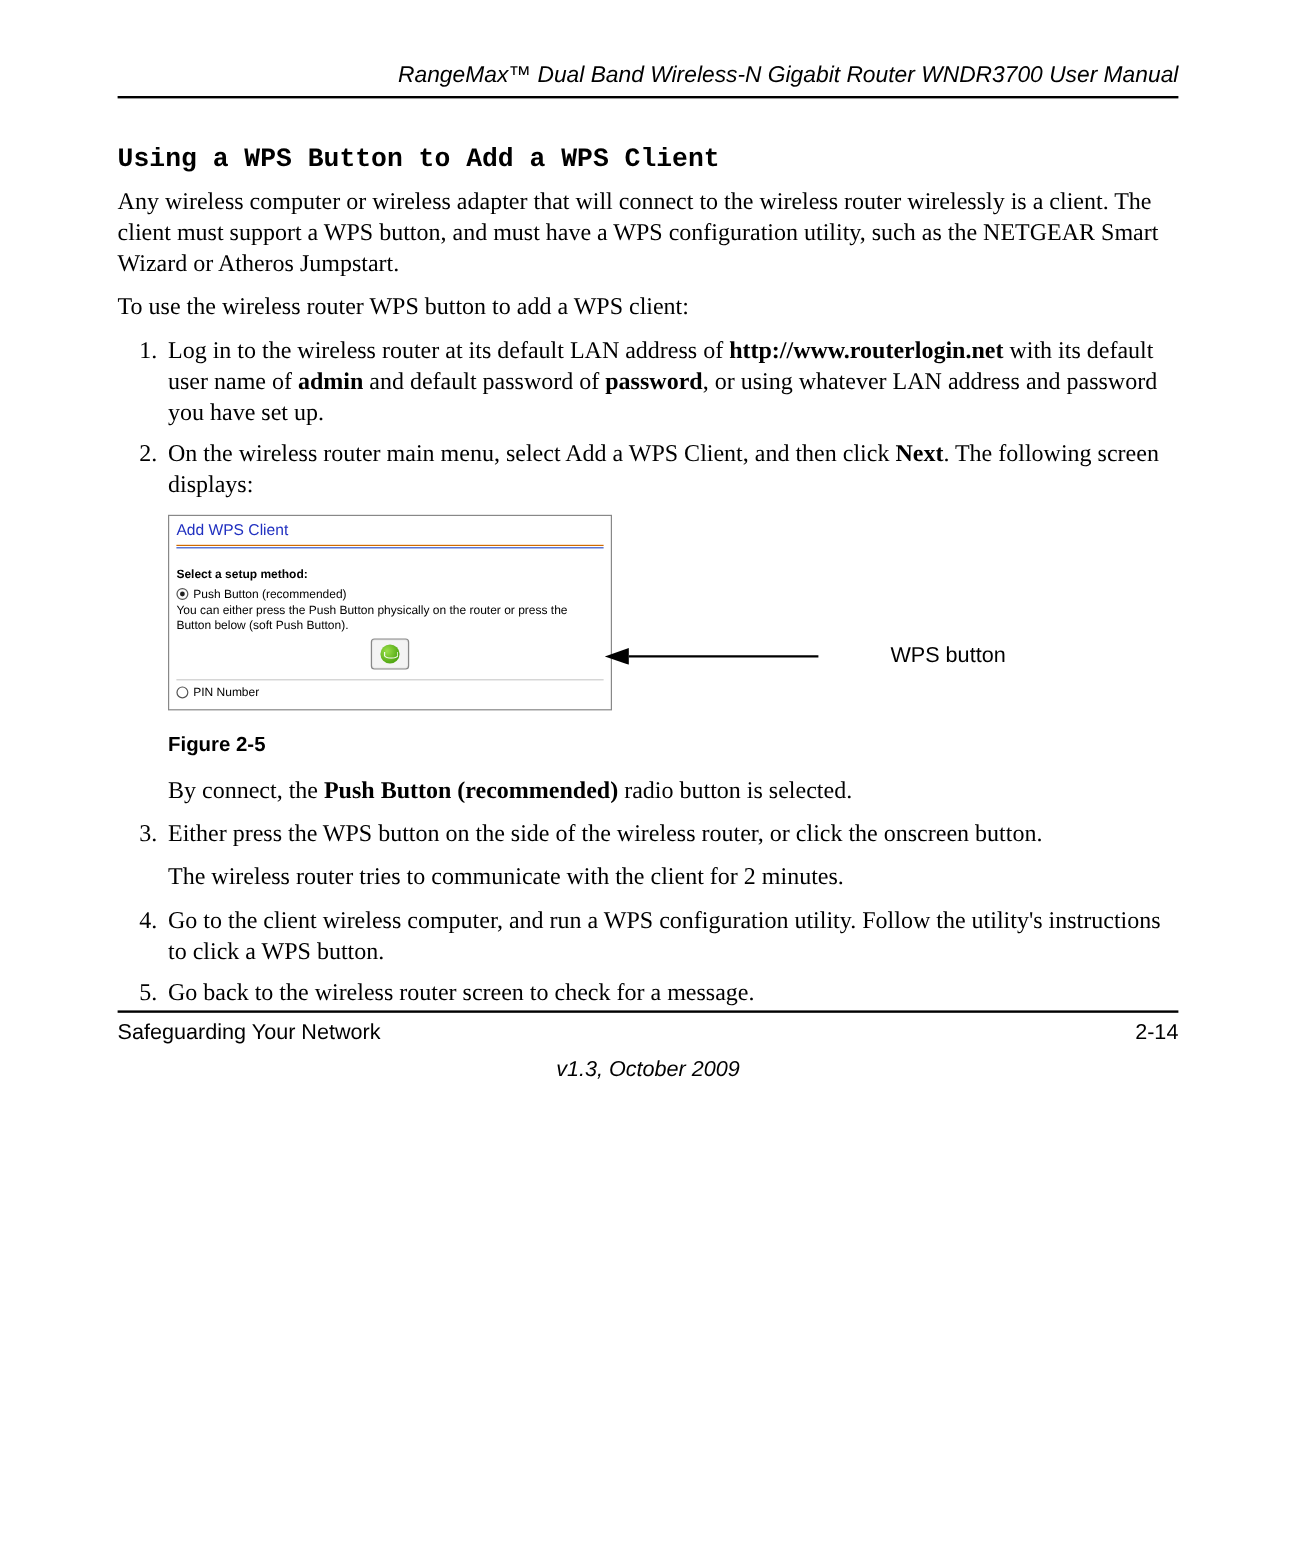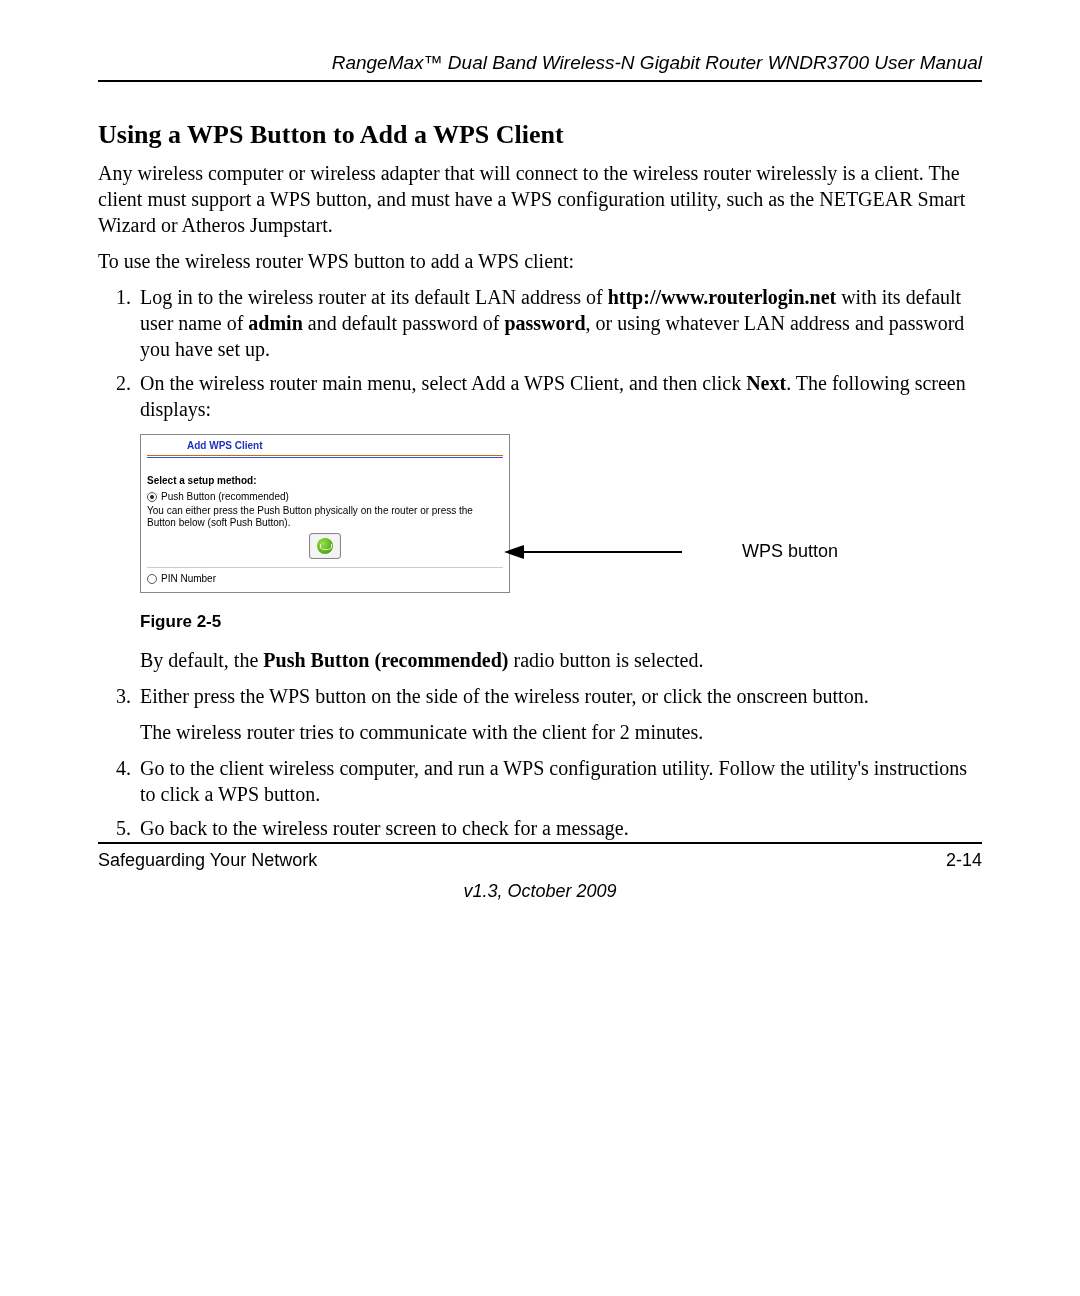--- a/index.html
+++ b/index.html
@@ -18,24 +18,24 @@
   }
   .hdr {
     font-family: Arial, Helvetica, sans-serif;
     font-style: italic;
     font-size: 19px;
     text-align: right;
     border-bottom: 2px solid #000;
     padding-bottom: 6px;
   }
   h2.section-title {
-    font-family: Liberation Serif, serif;
+    font-family: Liberation Mono, monospace;
     font-style: normal;
     font-weight: bold;
-    font-size: 26px;
+    font-size: 22px;
     margin: 38px 0 10px 0;
   }
   p.body {
     font-size: 20px;
     line-height: 1.3;
     margin: 10px 0;
   }
   ol.steps {
     font-size: 20px;
     line-height: 1.3;
@@ -58,24 +58,23 @@
     border: 1px solid #888;
     width: 370px;
     background: #fff;
     font-family: Arial, Helvetica, sans-serif;
     font-size: 10px;
     padding: 3px 6px 6px 6px;
     box-sizing: border-box;
   }
   .dlg-title {
     color: #2030c0;
-    font-weight: bold;
-    font-size: 10px;
+    font-weight: normal;
+    font-size: 13px;
     padding: 1px 0 3px 0;
-    margin-left: 40px;
   }
   .hr-orange {
     height: 0;
     border-top: 1px solid #d06a00;
     margin: 0 0 1px 0;
   }
   .hr-blue {
     height: 0;
     border-top: 1px solid #3355cc;
     margin: 0 0 16px 0;
@@ -245,21 +244,21 @@
             <line x1="20" y1="7" x2="178" y2="7" stroke="#000" stroke-width="2"></line>
             <polygon points="0,7 20,0 20,14" fill="#000"></polygon>
           </svg>
           <span class="callout-text">WPS button</span>
         </span>
       </div>
 
       <div class="fig-caption">Figure 2-5</div>
 
       <p class="sub-p">
-        <span>By default, the </span><b>Push Button (recommended)</b><span> radio button is selected.</span>
+        <span>By connect, the </span><b>Push Button (recommended)</b><span> radio button is selected.</span>
       </p>
     </li>
 
     <li>
       <span>Either press the WPS button on the side of the wireless router, or click the onscreen button.</span>
       <p class="sub-p" style="margin-top:10px;">The wireless router tries to communicate with the client for 2 minutes.</p>
     </li>
 
     <li>Go to the client wireless computer, and run a WPS configuration utility. Follow the utility's instructions to click a WPS button.</li>
 

